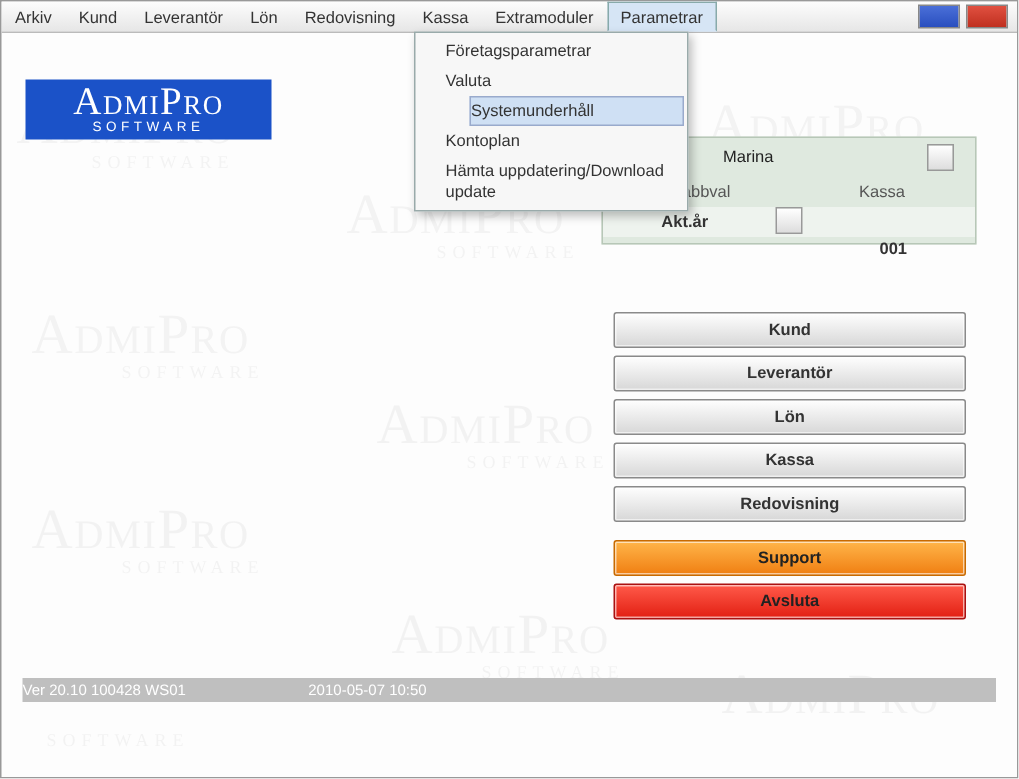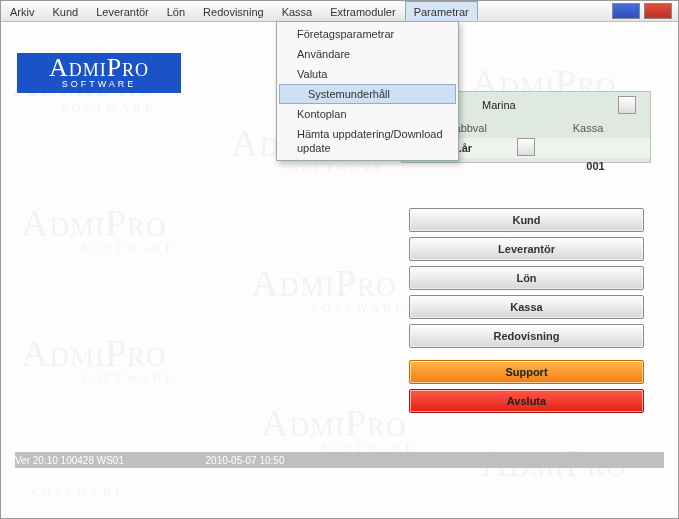--- a/index.html
+++ b/index.html
@@ -14,21 +14,21 @@
   .menubar .mi{padding:0 8px;line-height:20px;cursor:default;border:1px solid transparent;}
   .menubar .mi.open{background:#d6e5f5;border:1px solid #8aa;border-bottom:1px solid #d6e5f5;}
   .menubar .spacer{flex:1;}
   .winbtns{display:flex;align-items:center;gap:4px;padding-right:6px;}
   .winbtn{width:26px;height:14px;border:1px solid #888;}
   .winbtn.blue{background:linear-gradient(#4a6fd8,#2a4fbf);}
   .winbtn.red{background:linear-gradient(#e05040,#c03020);}
   
   .dropdown{position:absolute;left:275px;top:20px;width:177px;background:#f7f7f7;border:1px solid #9aa;box-shadow:2px 3px 6px rgba(0,0,0,.25);z-index:10;padding:2px;}
   .dropdown .di{padding:3px 10px 3px 18px;line-height:14px;cursor:default;}
-  .dropdown .di.hl{background:#cfe0f4;border:1px solid #9ac;padding:2px 9px 2px 28px;}
+  .dropdown .di.hl{background:#cfe0f4;border:1px solid #9ac;padding:2px 9px 2px 0;margin-left:34px;}
   
   .logo{position:absolute;left:16px;top:52px;width:164px;height:40px;background:#1b52c8;color:#fff;text-align:center;z-index:2;}
   .logo .t1{font-family:Georgia,'Times New Roman',serif;font-variant:small-caps;font-size:26px;letter-spacing:1px;line-height:26px;padding-top:2px;}
   .logo .t2{font-size:9px;letter-spacing:3px;margin-top:-2px;}
   
   .panel{position:absolute;left:400px;top:90px;width:248px;height:70px;background:#dfe9df;border:1px solid #b7c7b7;z-index:2;}
   .panel .val{font-weight:normal;color:#222;}
   .panel .chk{width:16px;height:16px;border:1px solid #999;background:linear-gradient(#fff,#ddd);display:inline-block;}
   .panel .r1{position:absolute;left:0;top:4px;width:100%;display:flex;align-items:center;}
   .panel .r1 .val{flex:1;text-align:left;padding-left:80px;}
@@ -85,21 +85,20 @@
     <div class="mi open">Parametrar</div>
     <div class="spacer"></div>
     <div class="winbtns">
       <div class="winbtn blue"></div>
       <div class="winbtn red"></div>
     </div>
   </div>
 
   <div class="dropdown">
     <div class="di">Företagsparametrar</div>
-    <div class="di">Användare</div>
     <div class="di">Valuta</div>
     <div class="di hl">Systemunderhåll</div>
     <div class="di">Kontoplan</div>
     <div class="di">Hämta uppdatering/Download update</div>
   </div>
 
   <div class="logo">
     <div class="t1">AdmiPro</div>
     <div class="t2">SOFTWARE</div>
   </div>

